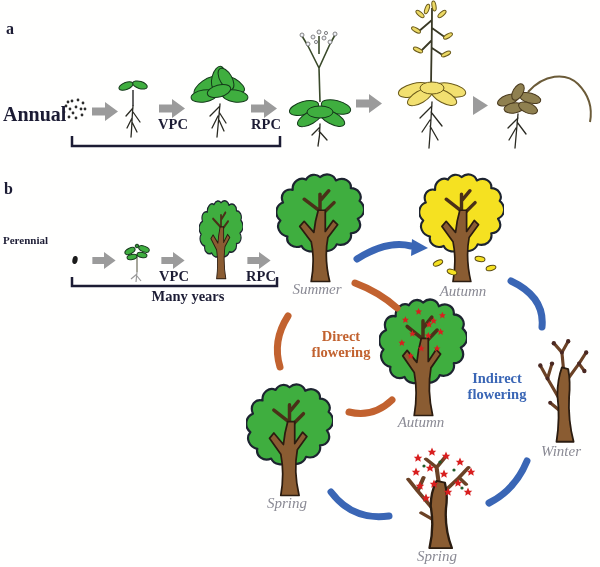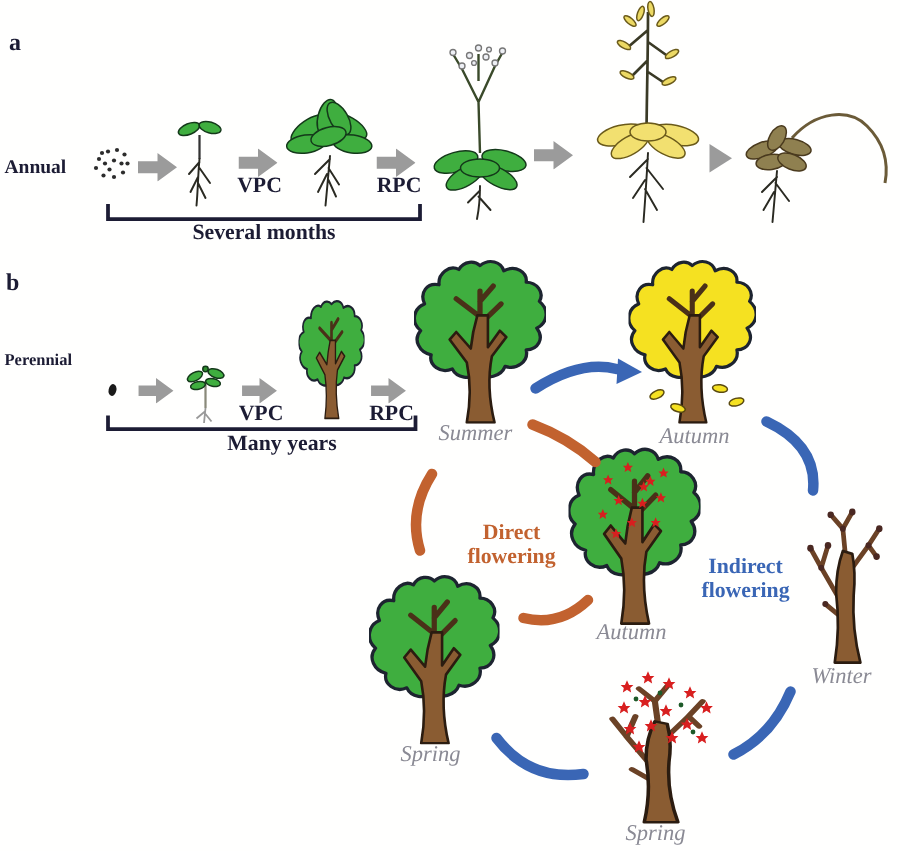--- a/index.html
+++ b/index.html
@@ -254,34 +254,33 @@
     <path class="arc blue" d="M331 492 Q353 521 389 516"></path>
   </g>
   <g>
     <path class="arc orange" d="M355 283 Q379 292 397 308"></path>
     <path class="arc orange" d="M392 400 Q373 418 349 412"></path>
     <path class="arc orange" d="M280 367 Q272 341 288 316"></path>
   </g>
 </svg>
 
 <div class="lbl anchor-left index" style="left:6px;top:20px">a</div>
-<div class="lbl anchor-left" style="left:3px;top:103px;font-size:13px">Annual</div>
+<div class="lbl anchor-left" style="left:3px;top:103px;font-size:20px">Annual</div>
 <div class="lbl" style="left:173px;top:116px">VPC</div>
 <div class="lbl" style="left:266px;top:116px">RPC</div>
-<div class="lbl" style="left:176px;top:147px">Several months</div>
 
 <div class="lbl anchor-left index" style="left:4px;top:180px">b</div>
 <div class="lbl anchor-left" style="left:3px;top:234px;font-size:11px">Perennial</div>
 <div class="lbl" style="left:174px;top:268px">VPC</div>
 <div class="lbl" style="left:261px;top:268px">RPC</div>
 <div class="lbl" style="left:188px;top:288px">Many years</div>
 
 <div class="lbl season" style="left:317px;top:281px">Summer</div>
 <div class="lbl season" style="left:463px;top:283px">Autumn</div>
 <div class="lbl season" style="left:421px;top:414px">Autumn</div>
 <div class="lbl season" style="left:561px;top:443px">Winter</div>
 <div class="lbl season" style="left:287px;top:495px">Spring</div>
 <div class="lbl season" style="left:437px;top:548px">Spring</div>
 
-<div class="lbl two-line direct" style="left:341px;top:348px">Direct flowering</div>
+<div class="lbl two-line direct" style="left:341px;top:329px">Direct flowering</div>
 <div class="lbl two-line indirect" style="left:497px;top:371px">Indirect flowering</div>
 
 </div>
 
 </body></html>

